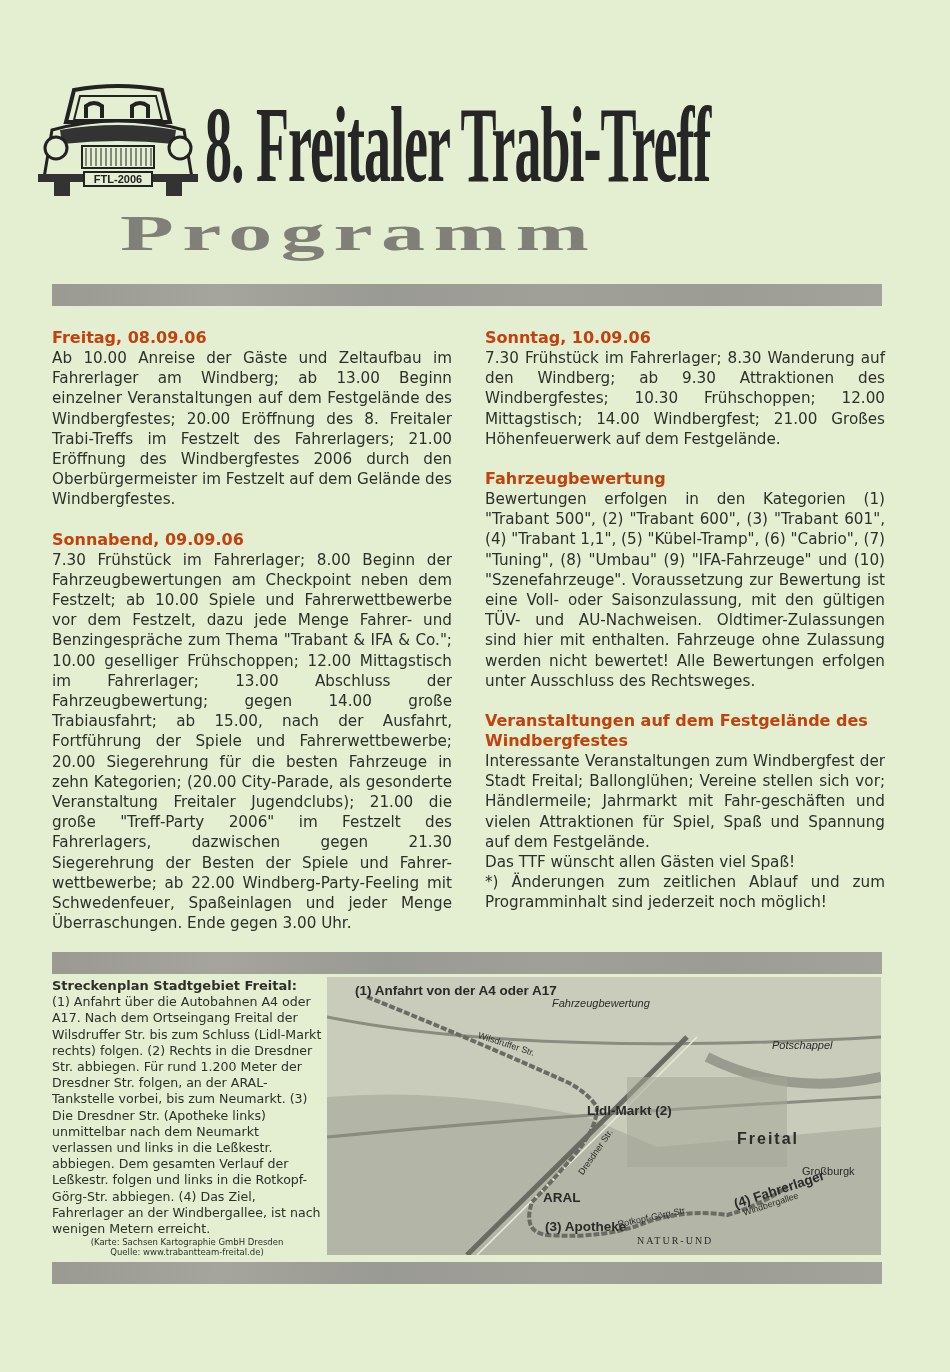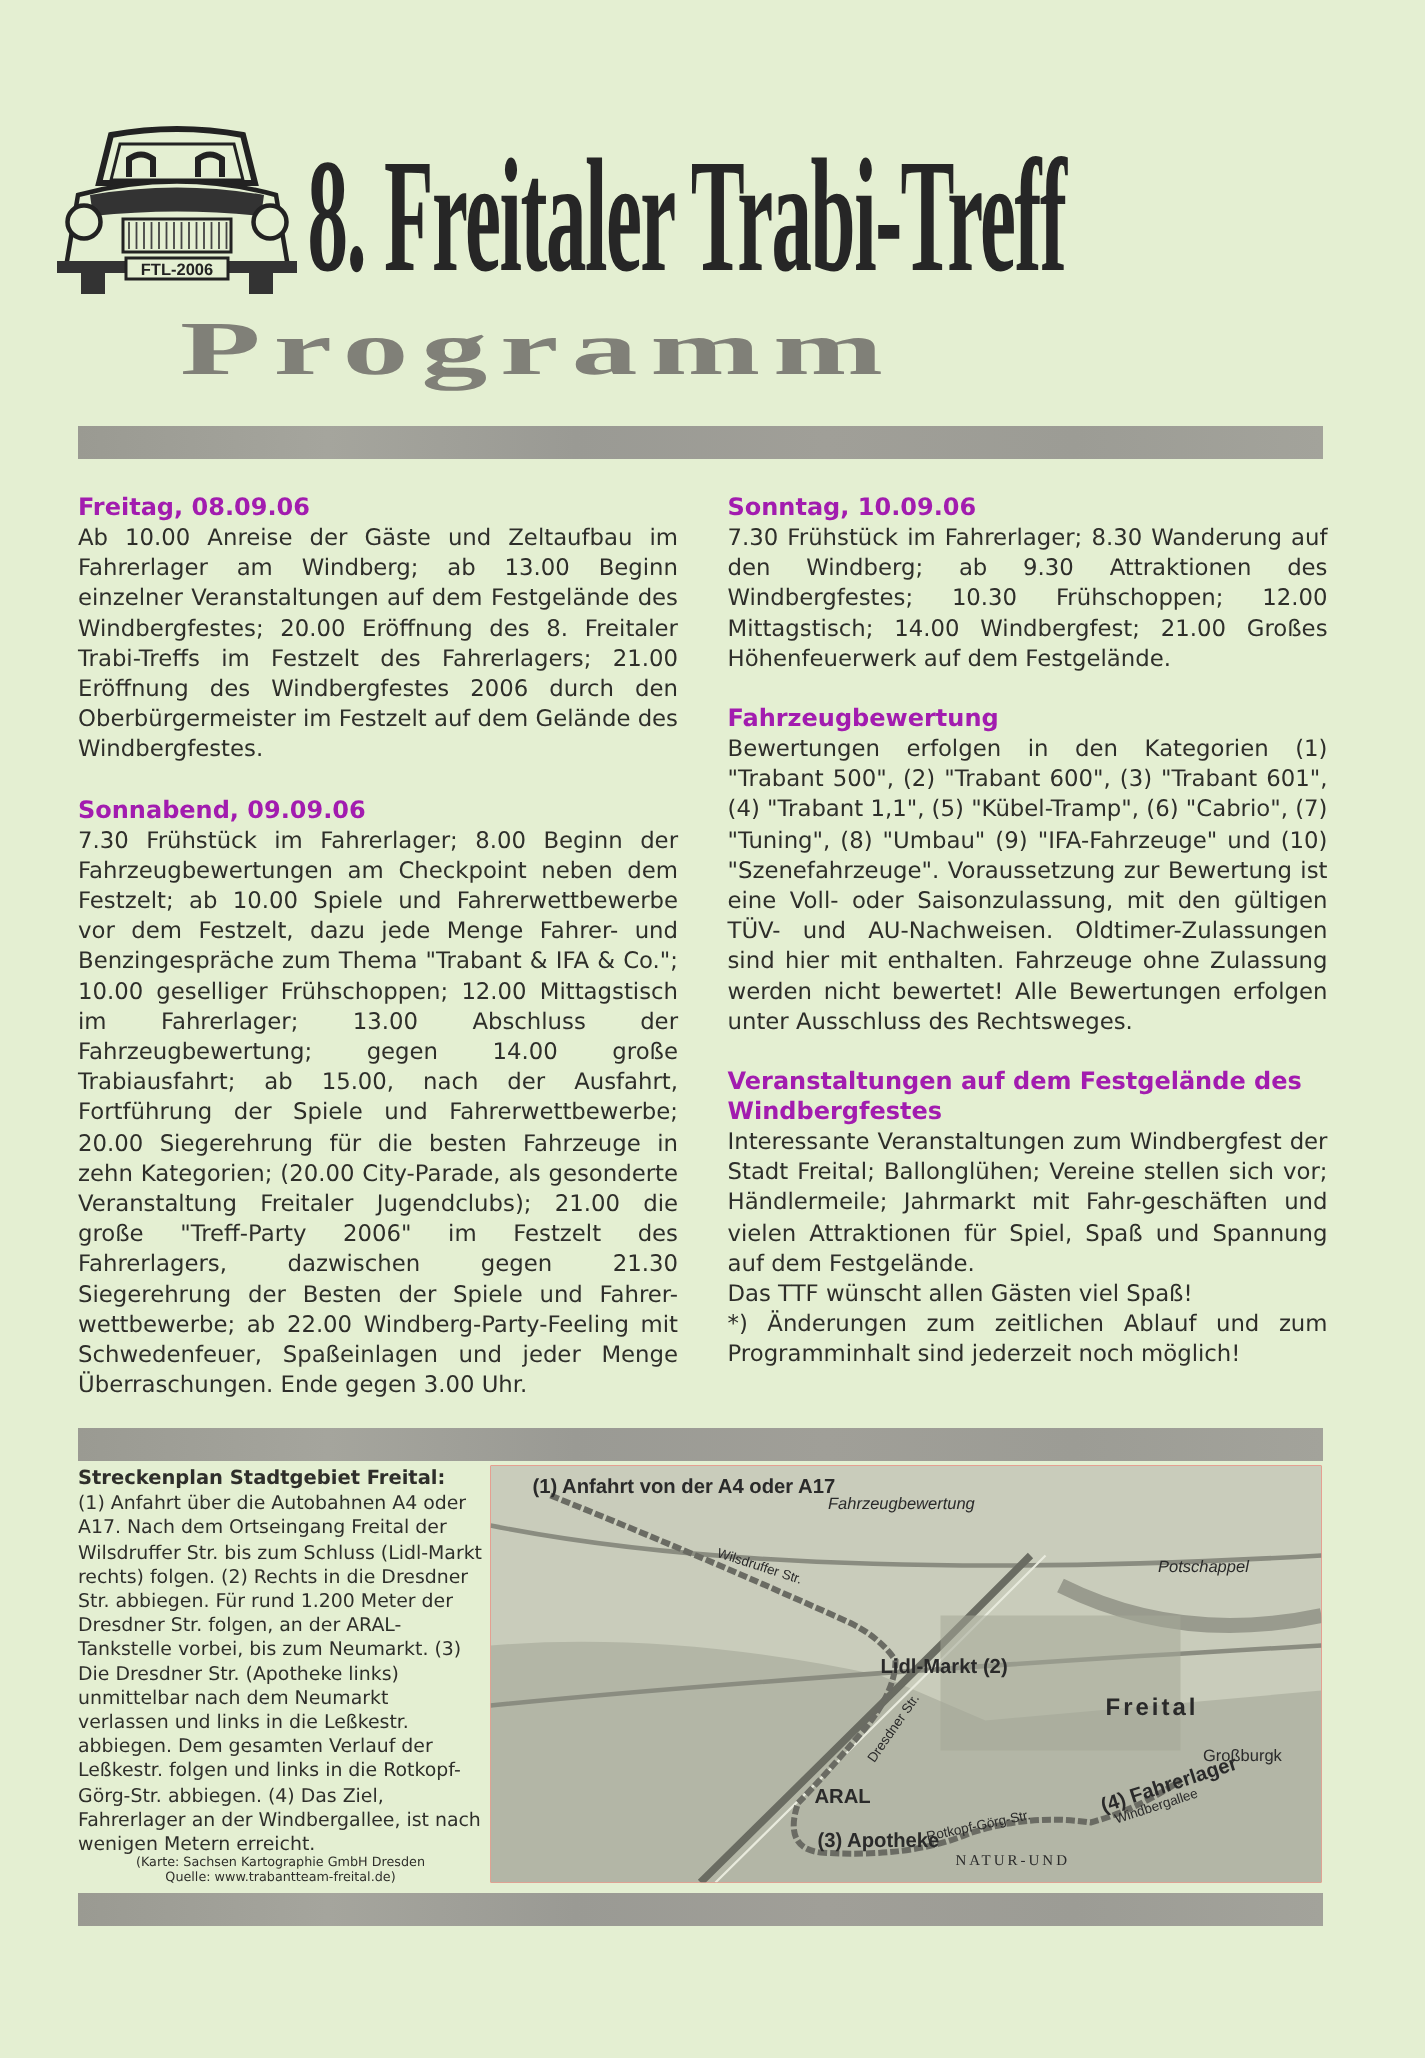--- a/index.html
+++ b/index.html
@@ -25,30 +25,30 @@
     font-family:"Liberation Serif", "DejaVu Serif", serif;
     font-weight:bold; font-size:62px; line-height:56px;
     color:#808078; white-space:nowrap; letter-spacing:6px;
     transform-origin:left top; transform:scaleX(1.42) scaleY(0.82);
   }
   .bar {
     position:absolute; left:52px; width:830px; height:22px;
     background:linear-gradient(90deg,#9a9a92 0%,#a5a59d 20%,#9a9a94 40%,#a09f98 60%,#9c9c95 80%,#a3a39b 100%);
   }
   .col { position:absolute; width:400px; font-size:15.2px; line-height:20.2px; }
-  .col h3 { margin:0; font-size:16px; line-height:20px; font-weight:bold; color:#a21caf; }
+  .col h3 { margin:0; font-size:16px; line-height:20px; font-weight:bold; color:#c2410c; }
   .col p { margin:0; text-align:justify; }
   .sec { margin-bottom:20px; }
   .left { left:52px; top:328px; }
   .right { left:485px; top:328px; }
   .route { position:absolute; left:52px; top:978px; width:270px; font-size:12.6px; line-height:16.2px; }
   .route h4 { margin:0; font-size:13px; font-weight:bold; }
   .route p { margin:0; }
   .route .src { font-size:8.5px; line-height:10px;text-align:center; }
-  .map { position:absolute; left:327px; top:977px; width:554px; height:278px; background:#ef4444; overflow:hidden; }
+  .map { position:absolute; left:327px; top:977px; width:554px; height:278px; background:#fde047; overflow:hidden; }
   .map svg { width:100%; height:100%; display:block; }
   .lbl { position:absolute; font-family:"Liberation Sans", sans-serif; font-weight:bold; font-size:13.5px; color:#2a2a2a; white-space:nowrap; }
 </style>
 </head>
 <body>
 
 <div class="header">
   <svg class="car" viewBox="0 0 168 122">
     <path d="M40 8 Q84 0 128 8 L136 40 L32 40 Z" fill="none" stroke="#222" stroke-width="4"></path>
     <path d="M46 14 L122 14 L128 38 L40 38 Z" fill="#e4efd2" stroke="#222" stroke-width="2"></path>

